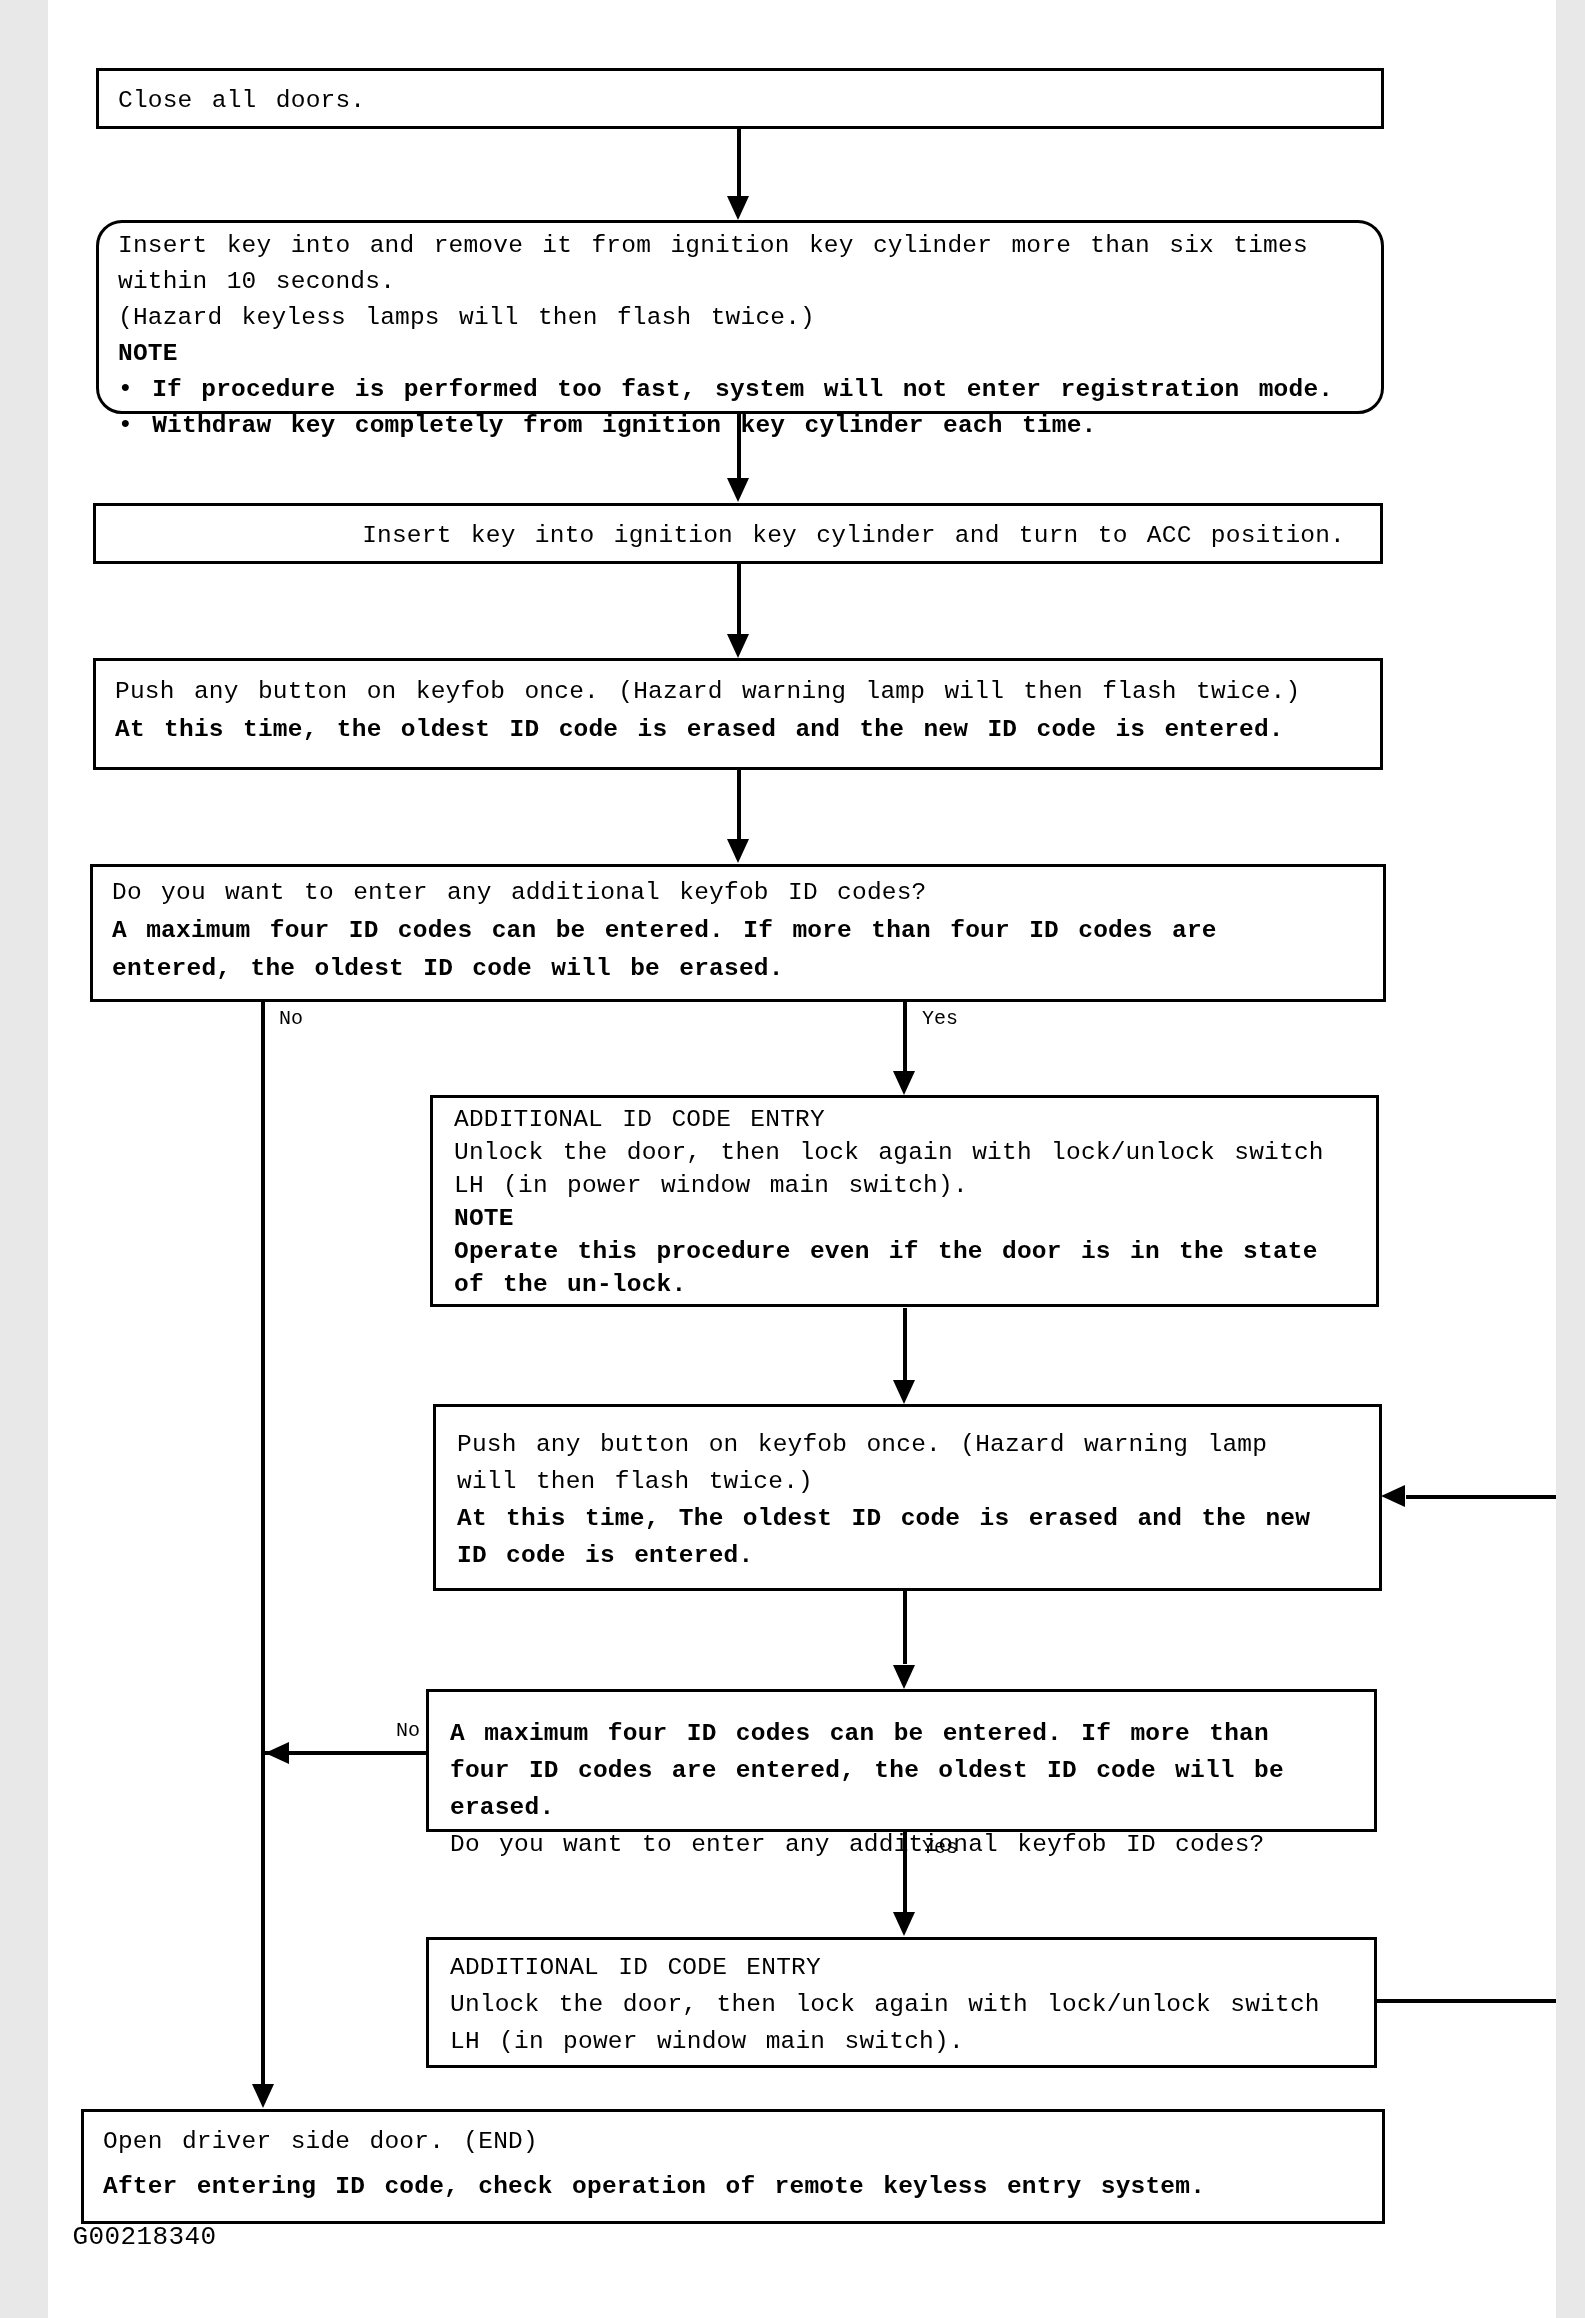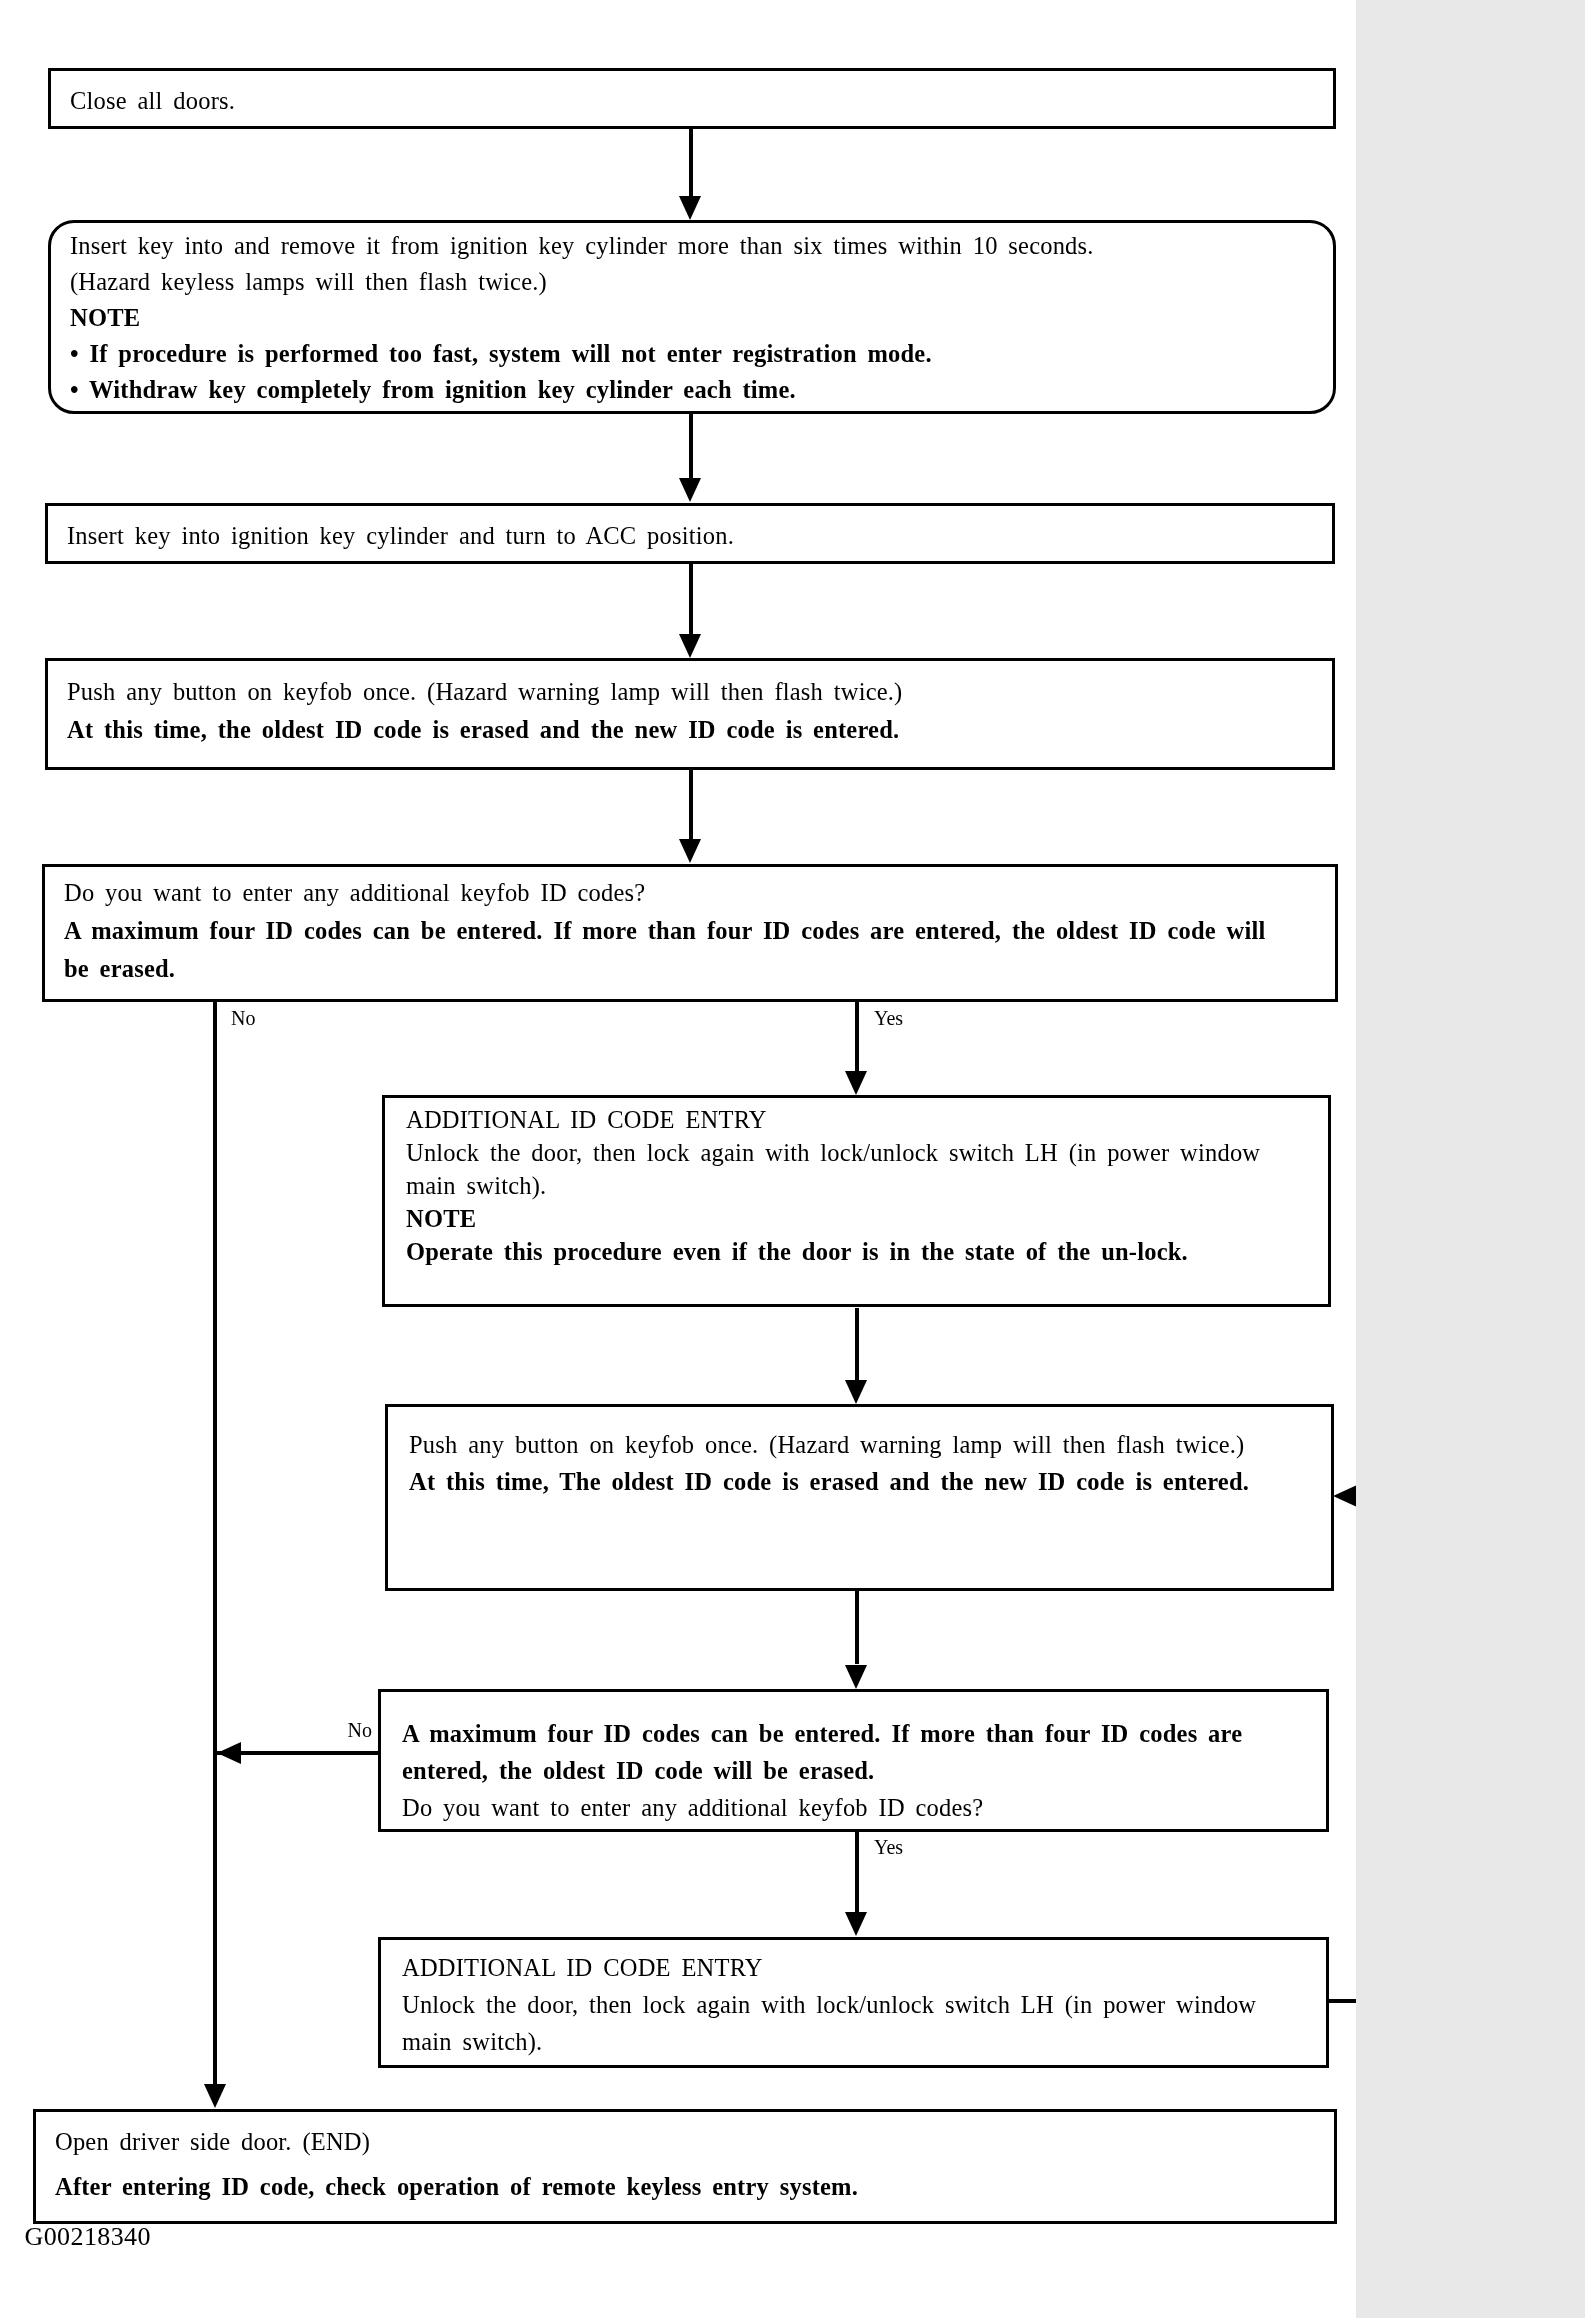--- a/index.html
+++ b/index.html
@@ -1,22 +1,23 @@
 <!DOCTYPE html>
 <html style="font-size:14px"><head>
 <meta charset="utf-8">
 <style>
   html,body{margin:0;padding:0;background:#e8e8e8;}
   .diagram{
     position:relative;
-    width:1356px;height:2319px;
+    width:1508px;height:2319px;
     background:#ffffff;
-    font-family:Liberation Serif, serif;
+    font-family:Liberation Mono, monospace;
     color:#000;
     overflow:hidden;
+    margin-left:48px;
   }
   .box{
     position:absolute;
     border:3.5px solid #000;
     background:#fff;
     box-sizing:border-box;
     padding:5.2px 35px 0 19px;
   }
   .ln{
     font-size:24.5px;
@@ -69,21 +70,21 @@
     <div class="ln" style="line-height:36px;">Insert key into and remove it from ignition key cylinder more than six times within 10 seconds.</div>
     <div class="ln" style="line-height:36px;">(Hazard keyless lamps will then flash twice.)</div>
     <div class="ln b" style="line-height:36px;">NOTE</div>
     <div class="ln b" style="line-height:36px;">• If procedure is performed too fast, system will not enter registration mode.</div>
     <div class="ln b" style="line-height:36px;">• Withdraw key completely from ignition key cylinder each time.</div>
   </div>
 
   <div class="vline" style="left:689px;top:414px;height:64px;"></div>
   <div class="ah-down" style="left:679px;top:478px;"></div>
 
-  <div class="box" style="left:45px;top:503px;width:1290px;height:61px;padding-top:10.5px;">
+  <div class="box" style="left:45px;top:503px;width:1290px;height:61px;padding-top:10.5px;text-align:right;">
     <div class="ln">Insert key into ignition key cylinder and turn to ACC position.</div>
   </div>
 
   <div class="vline" style="left:689px;top:564px;height:70px;"></div>
   <div class="ah-down" style="left:679px;top:634px;"></div>
 
   <div class="box" style="left:45px;top:658px;width:1290px;height:112px;padding-top:12.2px;">
     <div class="ln" style="line-height:38px;">Push any button on keyfob once. (Hazard warning lamp will then flash twice.)</div>
     <div class="ln b" style="line-height:38px;">At this time, the oldest ID code is erased and the new ID code is entered.</div>
   </div>

